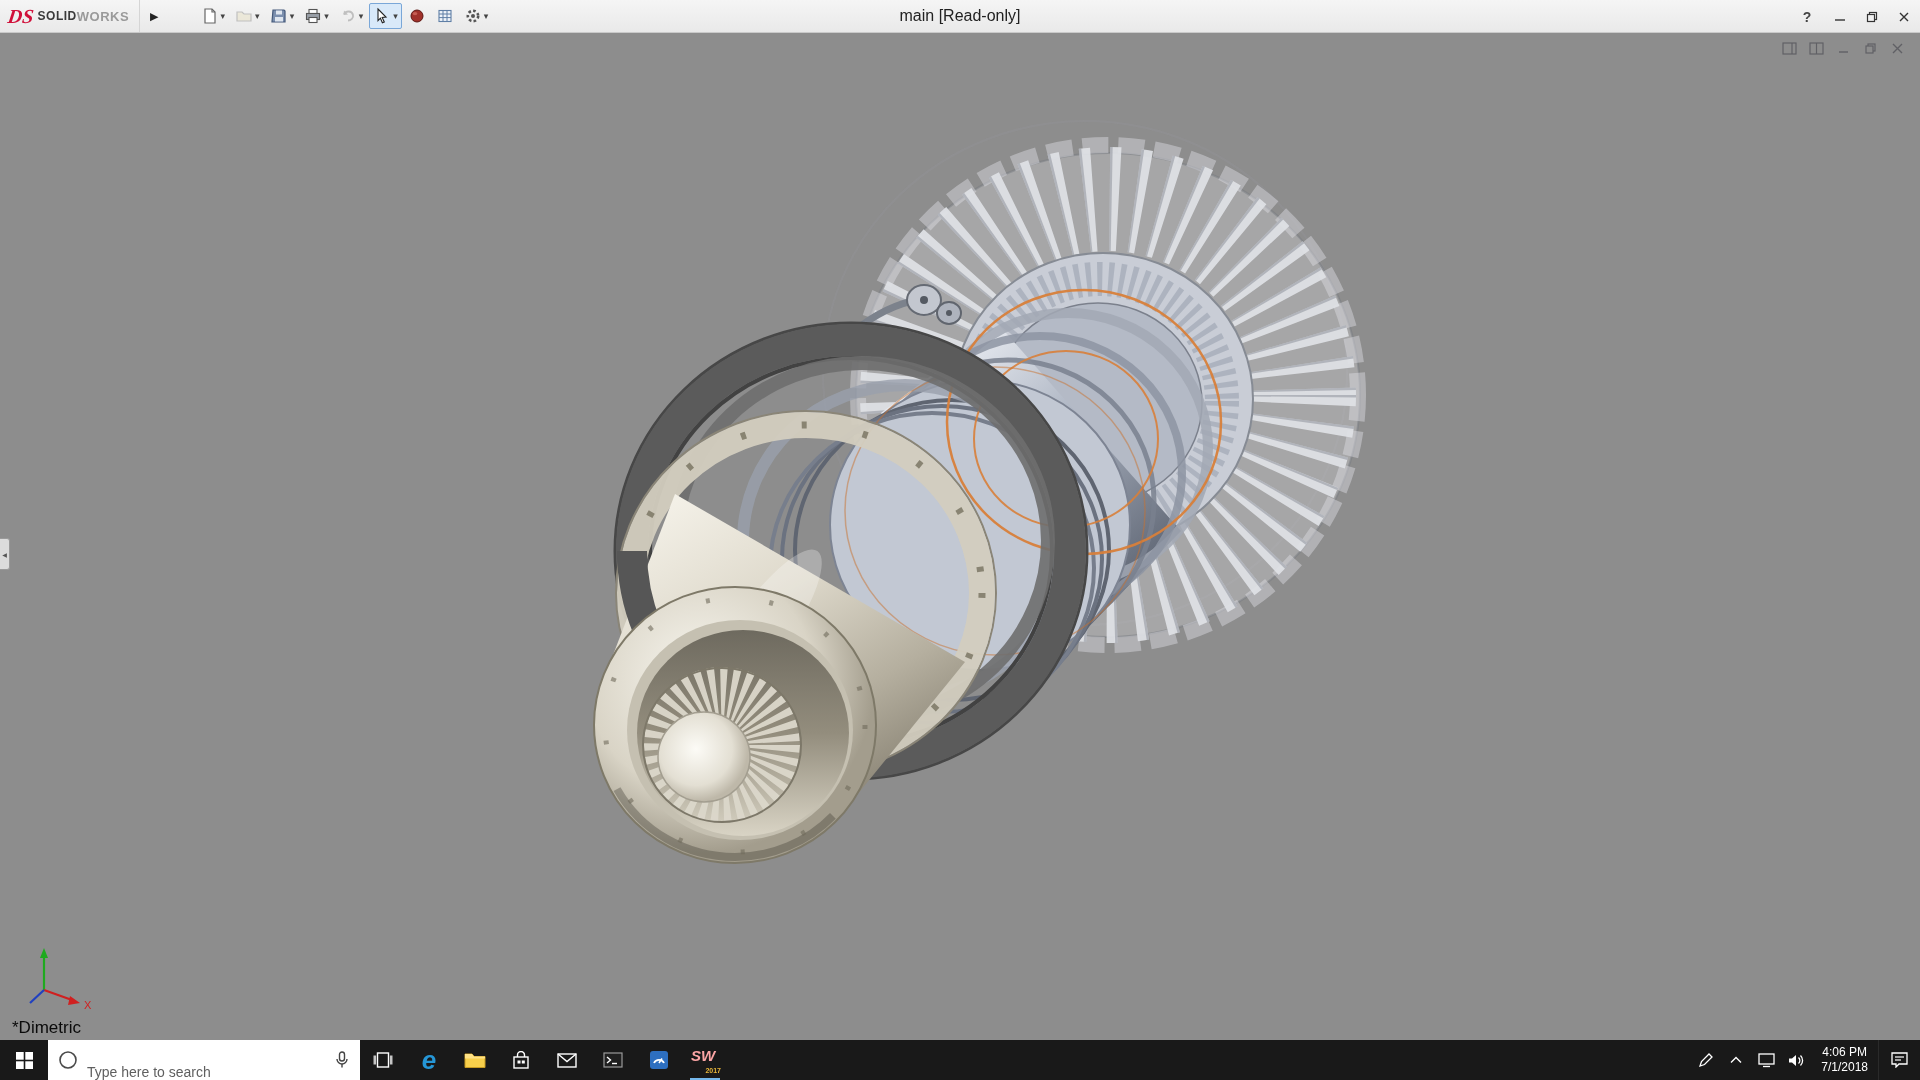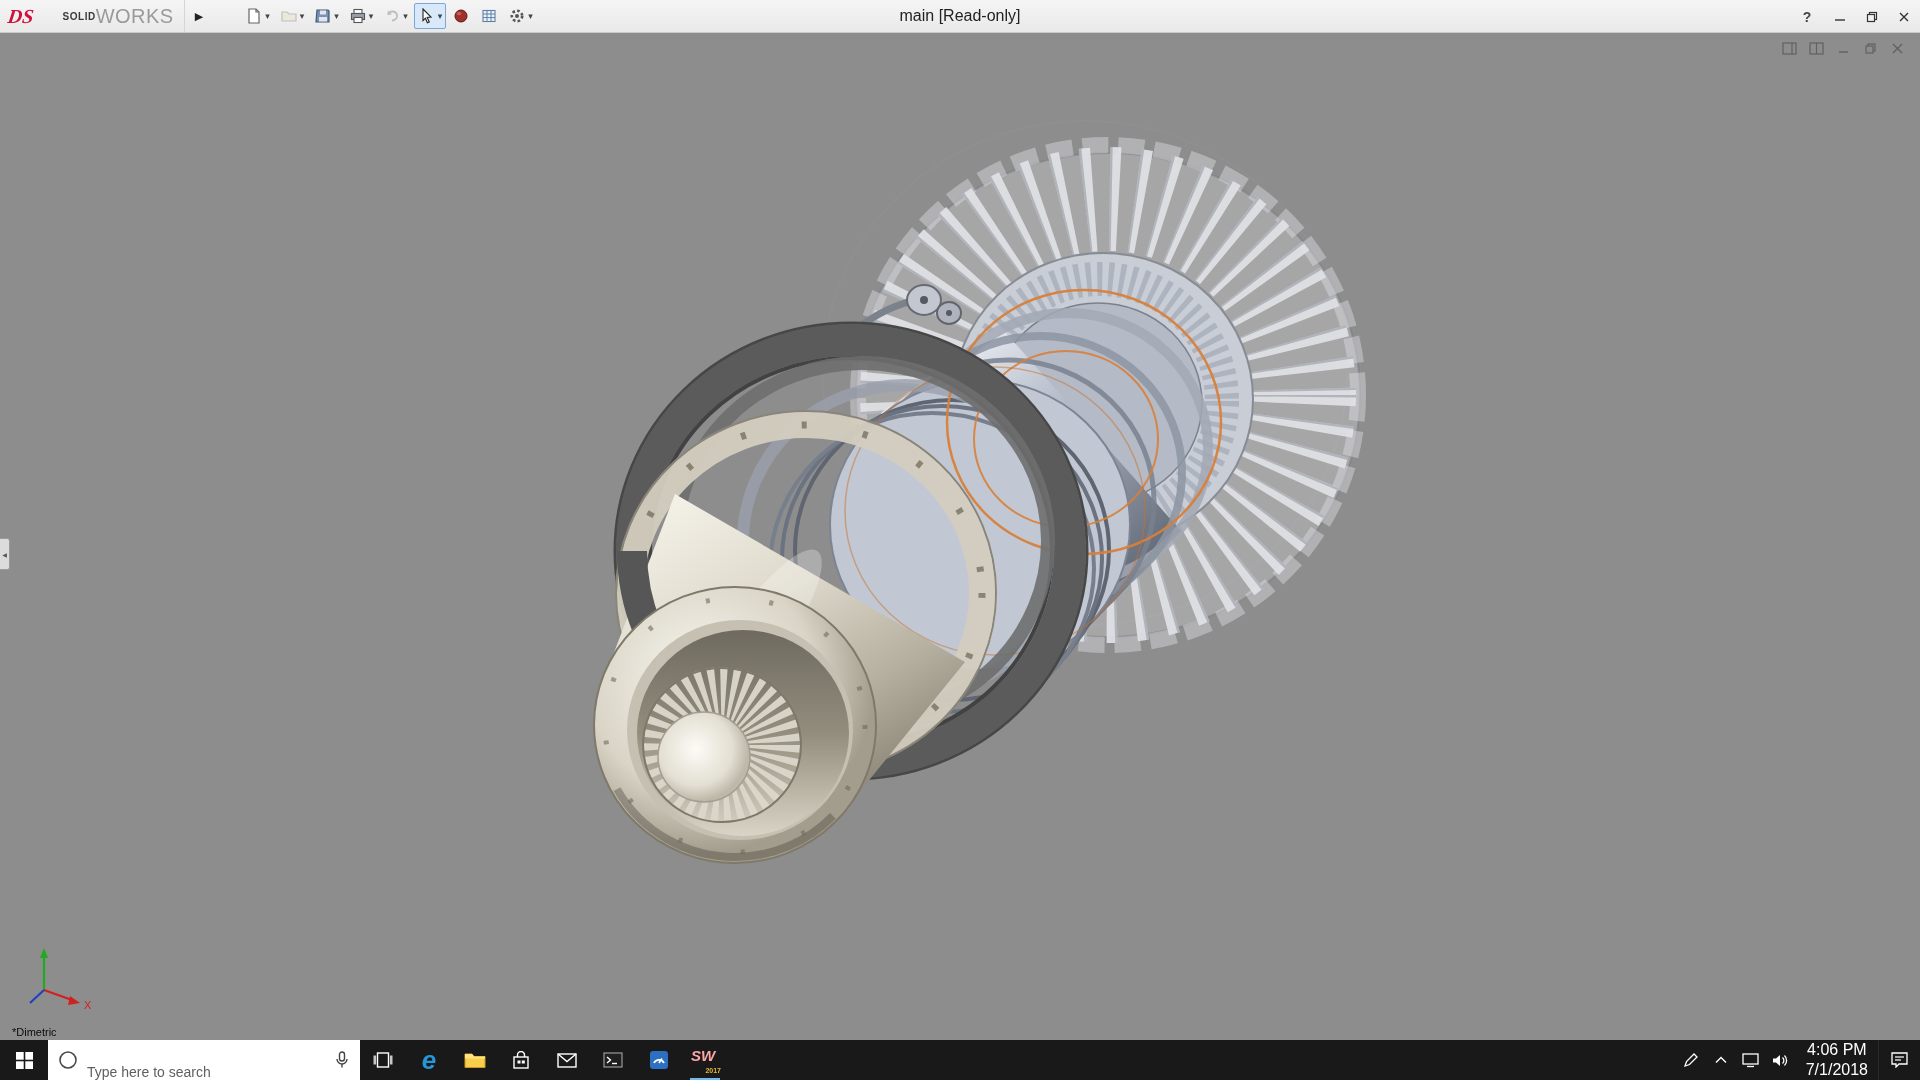--- a/index.html
+++ b/index.html
@@ -7,58 +7,58 @@
 
   
   .titlebar {
     position:absolute; top:0; left:0; width:1920px; height:33px;
     background:linear-gradient(#f5f5f5,#e9e9e9);
     border-bottom:1px solid #c9c9c9;
     display:flex; align-items:center;
   }
   .logo { display:flex; align-items:center; padding:0 10px 0 8px; height:100%; }
   .ds-glyph { font-family:"Liberation Serif", serif; font-style:italic; font-weight:bold; font-size:20px; color:#d0103a; margin-right:4px; transform:skewX(-8deg); }
-  .brand-solid { font-size:10px; font-weight:bold; color:#3a3a3a; letter-spacing:.5px;margin-left:25px; }
-  .brand-works { font-size:20px; font-weight:normal; color:#9a9a9a; letter-spacing:.5px; }
+  .brand-solid { font-size:12px; font-weight:bold; color:#3a3a3a; letter-spacing:.5px; }
+  .brand-works { font-size:13px; font-weight:bold; color:#9a9a9a; letter-spacing:.5px; }
   .flyout-arrow { font-size:11px; color:#222; padding:0 10px; border-left:1px solid #d5d5d5; height:100%; display:flex; align-items:center; cursor:pointer; }
   .tb-group { display:flex; align-items:center; margin-left:28px; gap:2px; }
   .tb-btn { height:26px; display:flex; align-items:center; padding:0 3px; border:1px solid transparent; border-radius:2px; cursor:pointer; }
   .tb-btn.pressed { border:1px solid #7aa7d8; background:#d9e9f9; }
   .tb-btn svg { display:block; }
   .caret { font-size:9px; color:#444; margin-left:2px; }
   .doc-title { position:absolute; left:50%; transform:translateX(-50%); font-size:16px; color:#222; }
   .win-controls { position:absolute; right:0; top:0; height:33px; display:flex; align-items:center; }
   .help-btn { width:34px; text-align:center; font-size:14px; color:#444; font-weight:bold; cursor:pointer; }
   .wc-btn { width:32px; height:33px; display:flex; align-items:center; justify-content:center; cursor:pointer; }
   .wc-btn svg { display:block; }
 
   
   .viewport { position:absolute; top:33px; left:0; width:1920px; height:1007px; background:#8d8d8d; }
   .engine-svg { position:absolute; top:0; left:0; }
   .mdi-controls { position:absolute; top:7px; right:14px; display:flex; gap:9px; opacity:.55; }
   .mdi-btn { width:18px; height:16px; display:flex; align-items:center; justify-content:center; cursor:pointer; }
-  .view-label { position:absolute; left:12px; bottom:2px; font-size:11px; color:#0a0a0a; }
+  .view-label { position:absolute; left:12px; bottom:2px; font-size:17px; color:#0a0a0a; }
   .triad { position:absolute; left:18px; bottom:28px; }
   .flyout-tab { position:absolute; left:0; top:505px; width:10px; height:32px; background:#dcdcdc; border:1px solid #9a9a9a; border-left:none; border-radius:0 3px 3px 0; display:flex; align-items:center; justify-content:center; font-size:6px; color:#555; cursor:pointer; }
 
   
   .taskbar { position:absolute; bottom:0; left:0; width:1920px; height:40px; background:#191919; display:flex; align-items:stretch; }
   .tb-start { width:48px; display:flex; align-items:center; justify-content:center; cursor:pointer; }
   .search-box { width:312px; background:#ffffff; display:flex; align-items:center; padding:0 10px; gap:9px; }
   .search-box input { flex:1; border:none; outline:none; font-size:14px; color:#333; background:transparent; font-family:"Liberation Sans", sans-serif;margin-top:23px; }
   .search-box input::placeholder { color:#5f5f5f; opacity:1; }
   .task-icon { width:46px; display:flex; align-items:center; justify-content:center; cursor:pointer; position:relative; }
   .task-icon.running::after { content:""; position:absolute; bottom:0; left:8px; right:8px; height:2px; background:#76b9ed; }
   .edge-e { font-size:26px; font-weight:bold; color:#2596d6; font-style:italic; line-height:1; }
   .sw-badge { position:relative; width:28px; height:26px; }
   .sw-badge .sw-txt { font-size:15px; font-weight:bold; color:#fca5a5; font-style:italic; }
   .sw-badge .sw-year { position:absolute; right:-2px; bottom:-1px; font-size:7px; color:#e8b63a; font-weight:bold; }
   .tray { margin-left:auto; display:flex; align-items:center; }
   .tray-icon { width:30px; height:40px; display:flex; align-items:center; justify-content:center; cursor:pointer; }
-  .clock { text-align:center; color:#ffffff; font-size:16px; line-height:1.25; padding:0 10px; cursor:pointer; }
+  .clock { text-align:center; color:#ffffff; font-size:12px; line-height:1.25; padding:0 10px; cursor:pointer; }
   .action-center { width:42px; height:40px; display:flex; align-items:center; justify-content:center; border-left:1px solid #2a2a2a; cursor:pointer; }
 </style>
 </head>
 <body>
 
 <div class="titlebar">
   <div class="logo">
     <span class="ds-glyph">DS</span>
     <span class="brand-solid">SOLID</span>
       <span class="brand-works">WORKS</span>

